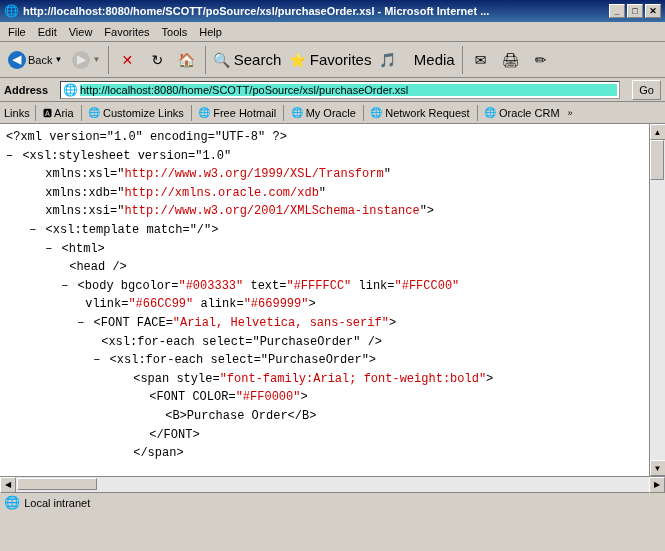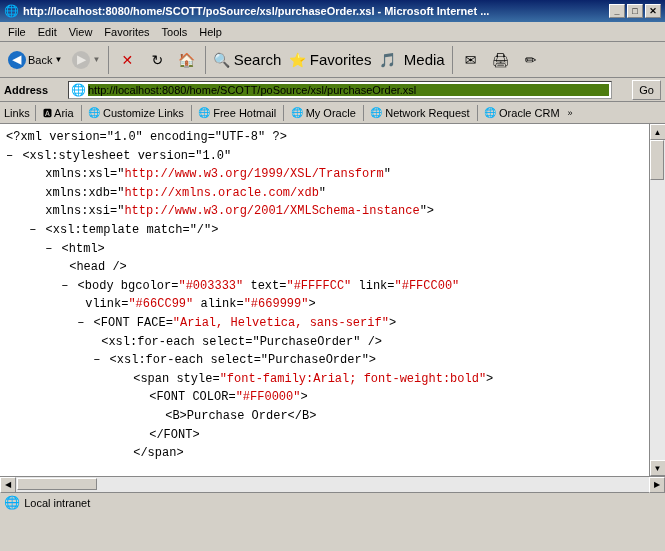--- a/index.html
+++ b/index.html
@@ -85,39 +85,39 @@
     .dropdown-arrow { font-size: 8px; }
 
     
     .address-bar {
       background: #d4d0c8;
       height: 24px;
       display: flex;
       align-items: center;
       padding: 2px 4px;
       border-bottom: 1px solid #888;
-      gap: 20px;
+      gap: 12px;
     }
     .address-label { font-size: 11px; font-weight: bold; }
     .address-input-wrap {
       flex: 1;
       display: flex;
       align-items: center;
       background: white;
       border: 1px inset #999;
       height: 18px;
       padding: 0 2px;
     }
     .address-icon { font-size: 12px; margin-right: 2px; }
     .address-input {
       flex: 1;
       border: none;
       outline: none;
       font-size: 11px;
-      background: #4d7c0f;
+      background: #5eead4;
     }
     .go-btn {
       background: #d4d0c8;
       border: 1px solid #888;
       border-top-color: #fff;
       border-left-color: #fff;
       padding: 2px 6px;
       font-size: 11px;
       cursor: pointer;
       height: 20px;
@@ -296,21 +296,21 @@
   <div class="toolbar-btn" style="flex-direction:row; min-width:50px;">
     <span class="toolbar-icon">🔍</span>
     <span class="toolbar-label" style="margin-left:2px;">Search</span>
   </div>
   <div class="toolbar-btn" style="flex-direction:row; min-width:60px;">
     <span class="toolbar-icon">⭐</span>
     <span class="toolbar-label" style="margin-left:2px;">Favorites</span>
   </div>
   <div class="toolbar-btn" style="flex-direction:row; min-width:50px;">
     <span class="toolbar-icon">🎵</span>
-    <span class="toolbar-label" style="margin-left:6px;text-align:center;">Media</span>
+    <span class="toolbar-label" style="margin-left:16px;text-align:center;">Media</span>
   </div>
   <div class="toolbar-sep"></div>
   <div class="toolbar-btn">
     <span class="toolbar-icon">✉</span>
   </div>
   <div class="toolbar-btn">
     <span class="toolbar-icon">🖨</span>
   </div>
   <div class="toolbar-btn">
     <span class="toolbar-icon">✏</span>

